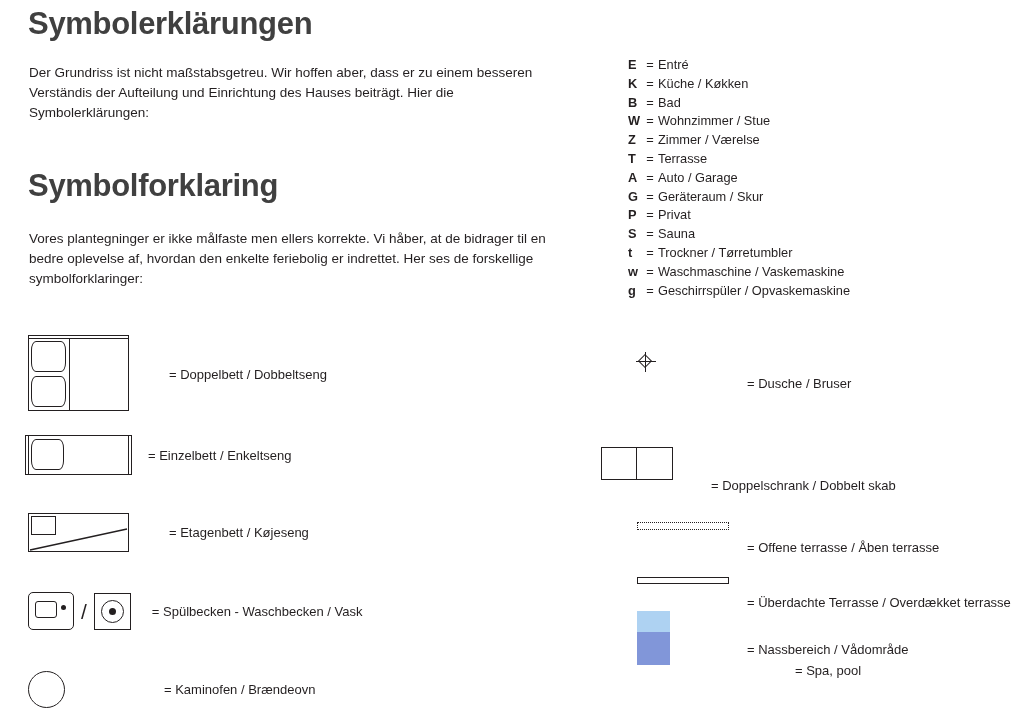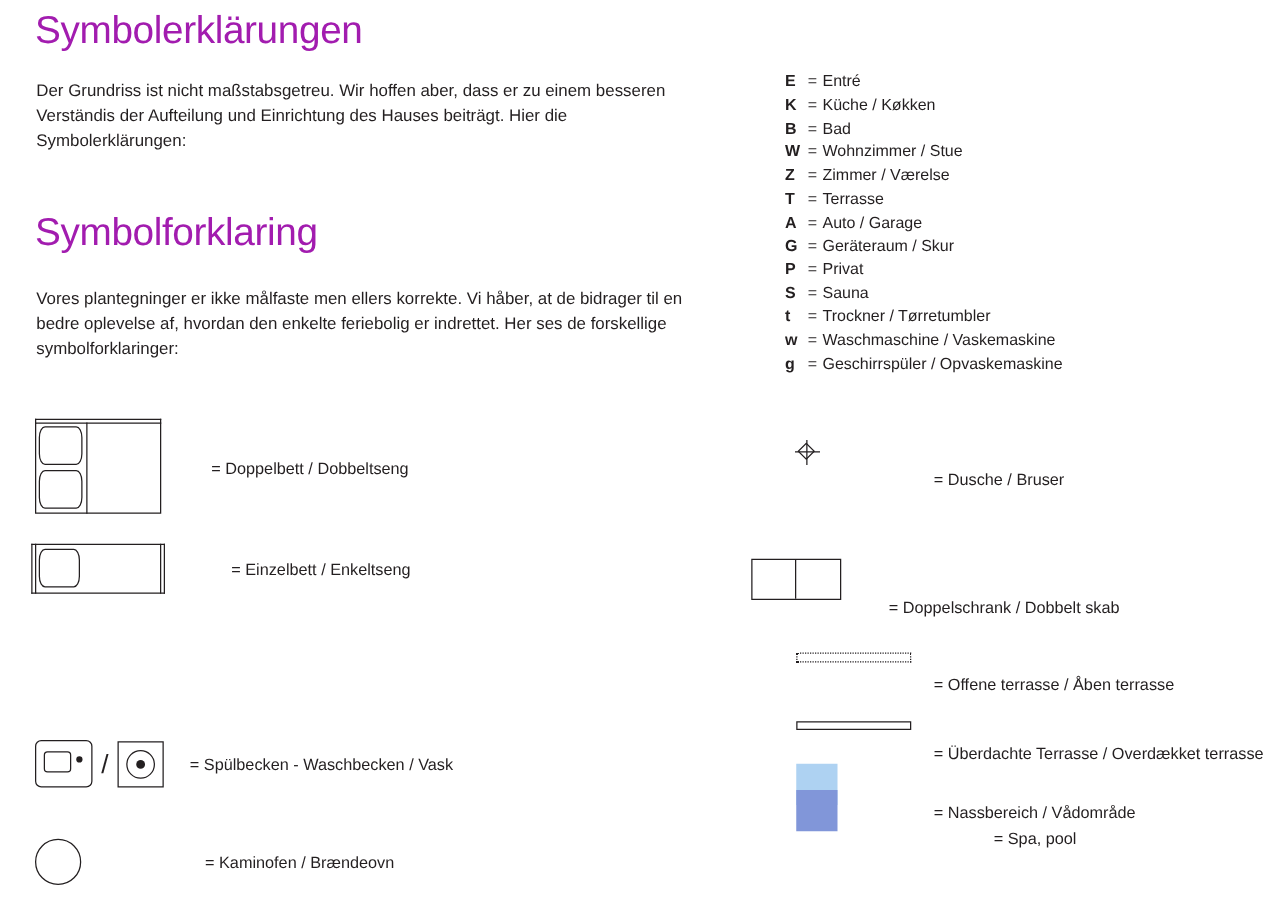--- a/index.html
+++ b/index.html
@@ -16,24 +16,24 @@
     overflow: hidden;
   }
   .page {
     position: absolute;
     left: 0; top: 0;
     width: 1024px;
     height: 724px;
   }
   h1.heading {
     font-size: 31px;
-    font-weight: normal;
+    font-weight: bold;
     letter-spacing: -0.3px;
     margin: 0;
-    color: #a21caf;
+    color: #404040;
   }
   .heading-de {
     position: absolute;
     left: 28px;
     top: 6px;
   }
   .para {
     font-size: 13.5px;
     line-height: 20px;
     color: #231f20;
@@ -364,23 +364,33 @@
     <div class="sym-label" style="margin-left:40px;">= Doppelbett / Dobbeltseng</div>
   </div>
 
   <div class="sym-row" style="left:28px; top:435px;">
     <div class="sgl-bed">
       <div class="sidebar-l"></div>
       <div class="sidebar-r"></div>
       <div class="frame"></div>
       <div class="pillow p1"></div>
     </div>
-    <div class="sym-label" style="margin-left:56px;">= Einzelbett / Enkeltseng</div>
-  </div>
-
+    <div class="sym-label" style="margin-left:19px;">= Einzelbett / Enkeltseng</div>
+  </div>
+
+  <div class="sym-row" style="left:28px; top:513px;">
+    <div class="bunk">
+      <div class="frame"></div>
+      <div class="box"></div>
+      <svg width="101" height="39" style="position:absolute;left:0;top:0;">
+        <line x1="2" y1="37" x2="99" y2="16" stroke="#231f20" stroke-width="1.3"></line>
+      </svg>
+    </div>
+    <div class="sym-label" style="margin-left:40px;">= Etagenbett / Køjeseng</div>
+  </div>
 
   <div class="sym-row" style="left:28px; top:588px;">
     <div class="sink-group">
       <div class="sink-rect">
         <div class="inner"></div>
         <div class="dot"></div>
       </div>
       <div class="slash">/</div>
       <div class="sink-sq">
         <div class="circ"></div>

